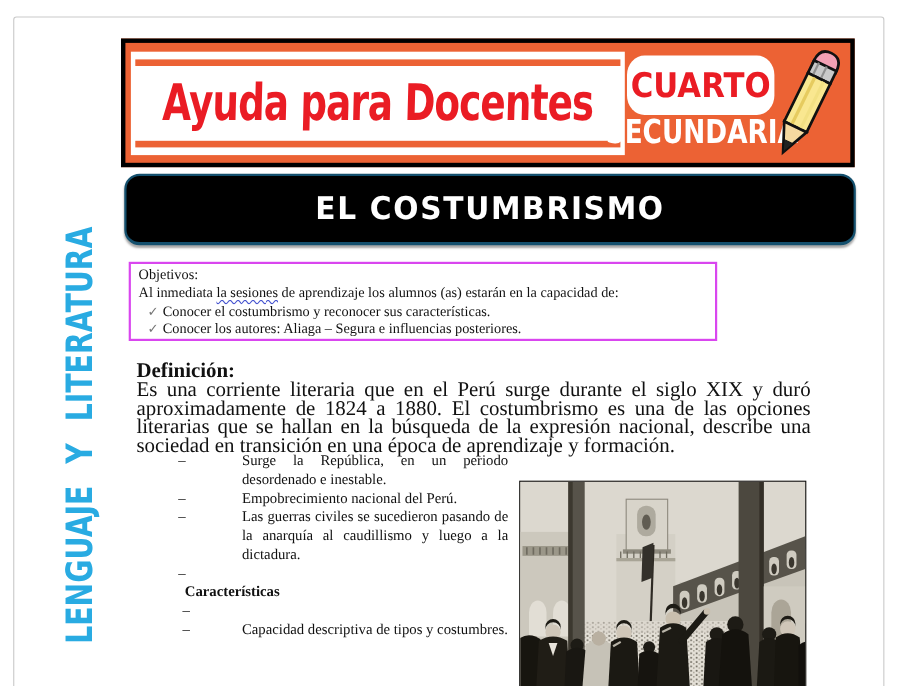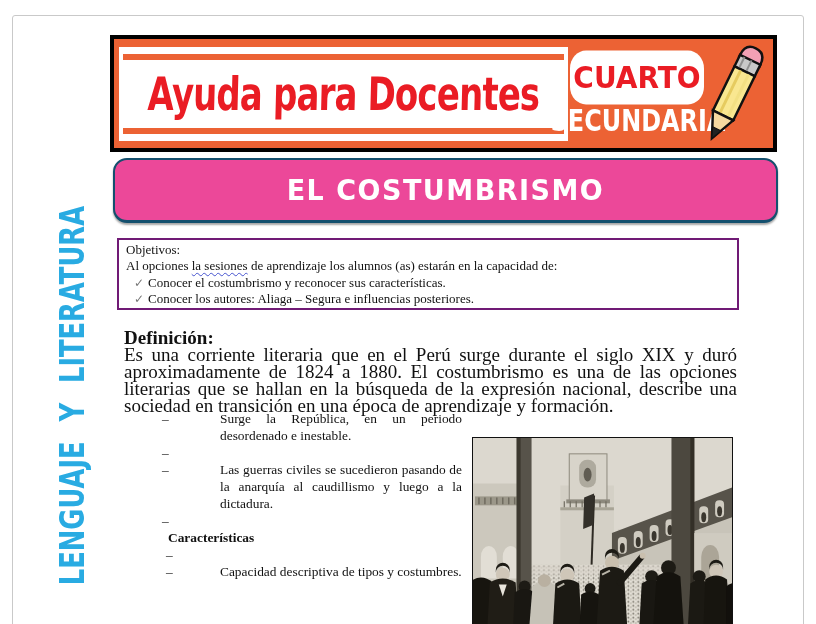--- a/index.html
+++ b/index.html
@@ -27,36 +27,36 @@
                 font-family:"DejaVu Sans","Liberation Sans",sans-serif; font-weight:bold;
                 font-size:28px; color:#EA1C24; transform:scaleY(1.1); }
   .level-text { position:absolute; left:442px; top:64px; width:164px; height:36px;
                 display:flex; align-items:center; justify-content:center;
                 font-family:"DejaVu Sans","Liberation Sans",sans-serif; font-weight:bold;
                 font-size:26px; color:#fff; white-space:nowrap; transform:scale(0.92,1.15); }
   .pencil { position:absolute; right:0px; top:0px; width:80px; height:110px; }
 
   
   .title-box { position:absolute; left:113px; top:158px; width:665px; height:65px;
-               background:#ec4899; border:2px solid #14506e; border-bottom-width:3px;
+               background:#000000; border:2px solid #14506e; border-bottom-width:3px;
                border-radius:14px; display:flex; align-items:center; justify-content:center;
                box-shadow:0 2px 2px rgba(0,0,0,.35); }
   .title-box span { font-family:"DejaVu Sans","Liberation Sans",sans-serif; font-weight:bold;
                     font-size:27px; color:#fff; letter-spacing:1.5px; transform:scaleY(1.05); }
 
   
   .sidebar-label { position:absolute; left:-165px; top:380px; width:475px; height:40px;
                    transform:rotate(-90deg) scaleX(0.78); transform-origin:50% 50%;
                    text-align:center; line-height:40px; white-space:nowrap;
                    font-family:"DejaVu Sans","Liberation Sans",sans-serif; font-weight:bold;
                    font-size:33px; color:#29ABE2; word-spacing:14px; letter-spacing:0px; }
 
   
-  .objectives-box { position:absolute; left:117px; top:238px; width:622px; height:72px;
-                    border:2px solid #701a75; background:#fff; padding:2px 7px;
+  .objectives-box { position:absolute; left:117px; top:238px; width:535px; height:72px;
+                    border:2px solid #d946ef; background:#fff; padding:2px 7px;
                     font-size:13px; line-height:16.3px; color:#111; }
   .wavy { text-decoration:underline; text-decoration-style:wavy; text-decoration-color:#4553cf;
           text-decoration-thickness:1px; text-underline-offset:2px; }
   .check-row { display:flex; }
   .check-row .check { width:22px; padding-left:8px; color:#767676; flex:0 0 auto;
                       font-family:"DejaVu Sans",sans-serif; font-size:12px; }
 
   
   .def-block { position:absolute; left:124px; top:329px; width:613px;
                font-size:19px; line-height:17px; color:#111; }
@@ -108,21 +108,21 @@
   </div>
 
   <div class="title-box">
     <span>EL COSTUMBRISMO</span>
   </div>
 
   <div class="sidebar-label">LENGUAJE Y LITERATURA</div>
 
   <div class="objectives-box">
     <div>Objetivos:</div>
-    <div><span>Al opciones </span><span class="wavy">la sesiones</span><span> de aprendizaje los alumnos (as) estarán en la capacidad de:</span></div>
+    <div><span>Al inmediata </span><span class="wavy">la sesiones</span><span> de aprendizaje los alumnos (as) estarán en la capacidad de:</span></div>
     <div class="check-row">
       <span class="check">✓</span>
       <span class="txt">Conocer el costumbrismo y reconocer sus características.</span>
     </div>
     <div class="check-row">
       <span class="check">✓</span>
       <span class="txt">Conocer los autores: Aliaga – Segura e influencias posteriores.</span>
     </div>
   </div>
 
@@ -132,20 +132,21 @@
   </div>
 
   <div class="lists-block">
 
     <div class="ctx-row">
       <span class="dash">–</span>
       <span class="txt">Surge la República, en un periodo desordenado e inestable.</span>
     </div>
     <div class="ctx-row">
       <span class="dash">–</span>
+      <span class="txt">Empobrecimiento nacional del Perú.</span>
     </div>
     <div class="ctx-row">
       <span class="dash">–</span>
       <span class="txt">Las guerras civiles se sucedieron pasando de la anarquía al caudillismo y luego a la dictadura.</span>
     </div>
     <div class="ctx-row">
       <span class="dash">–</span>
     </div>
 
     <div class="h-bold car-h">Características</div>

